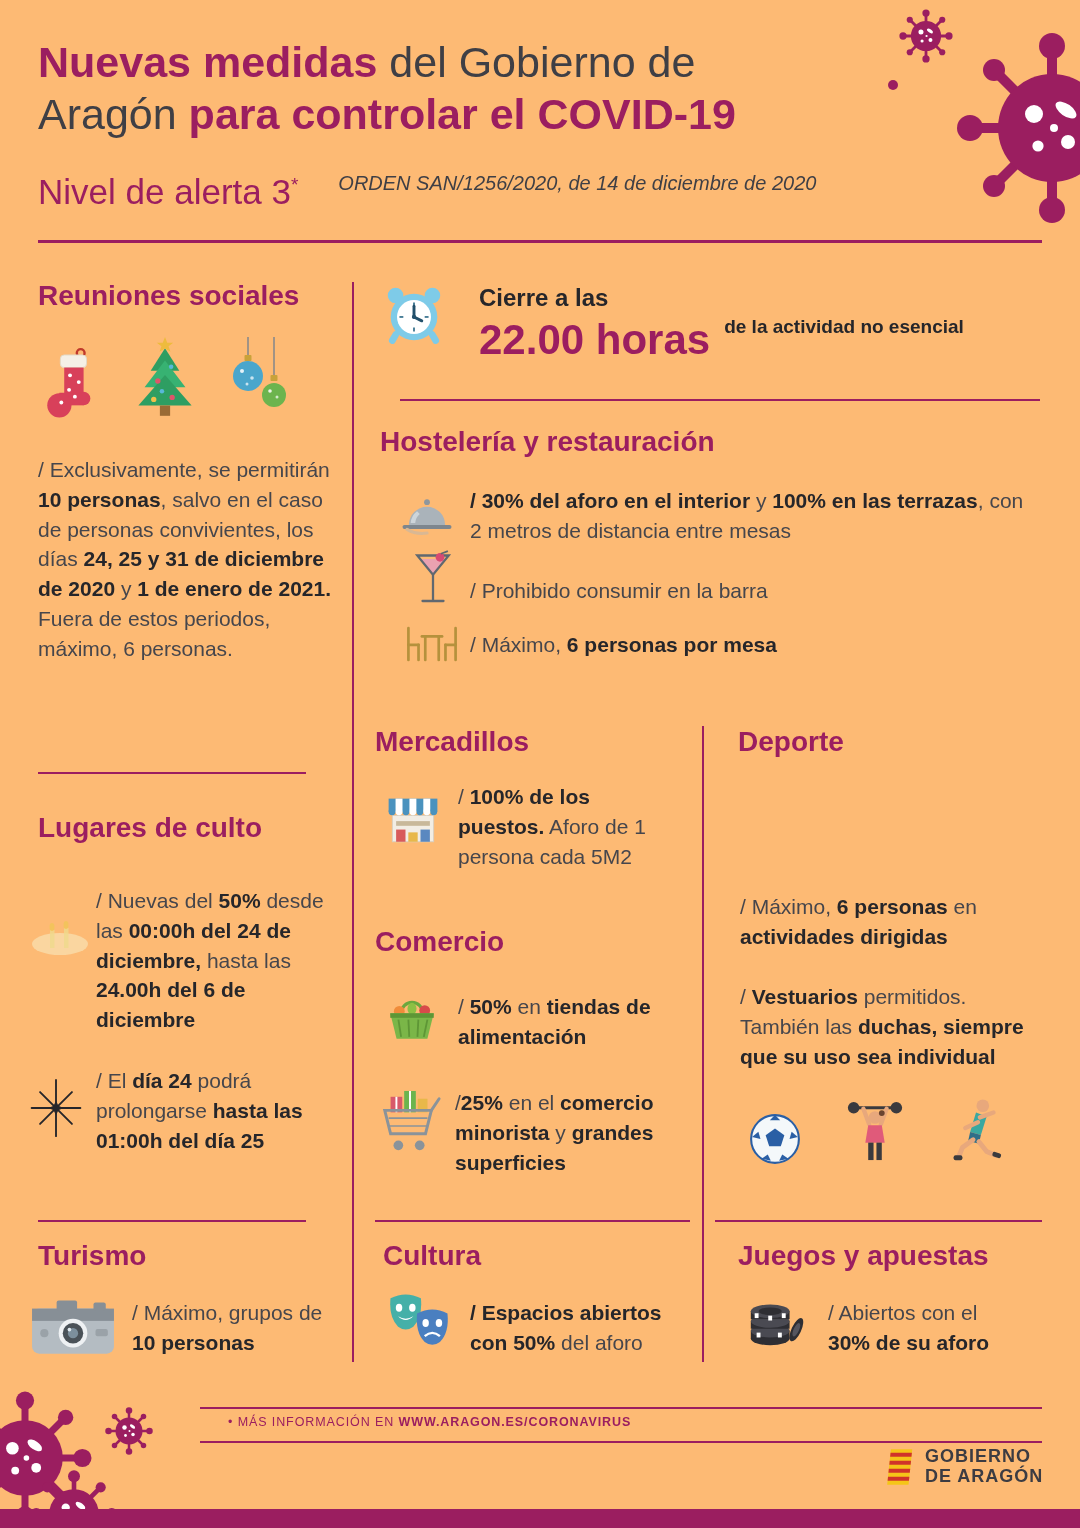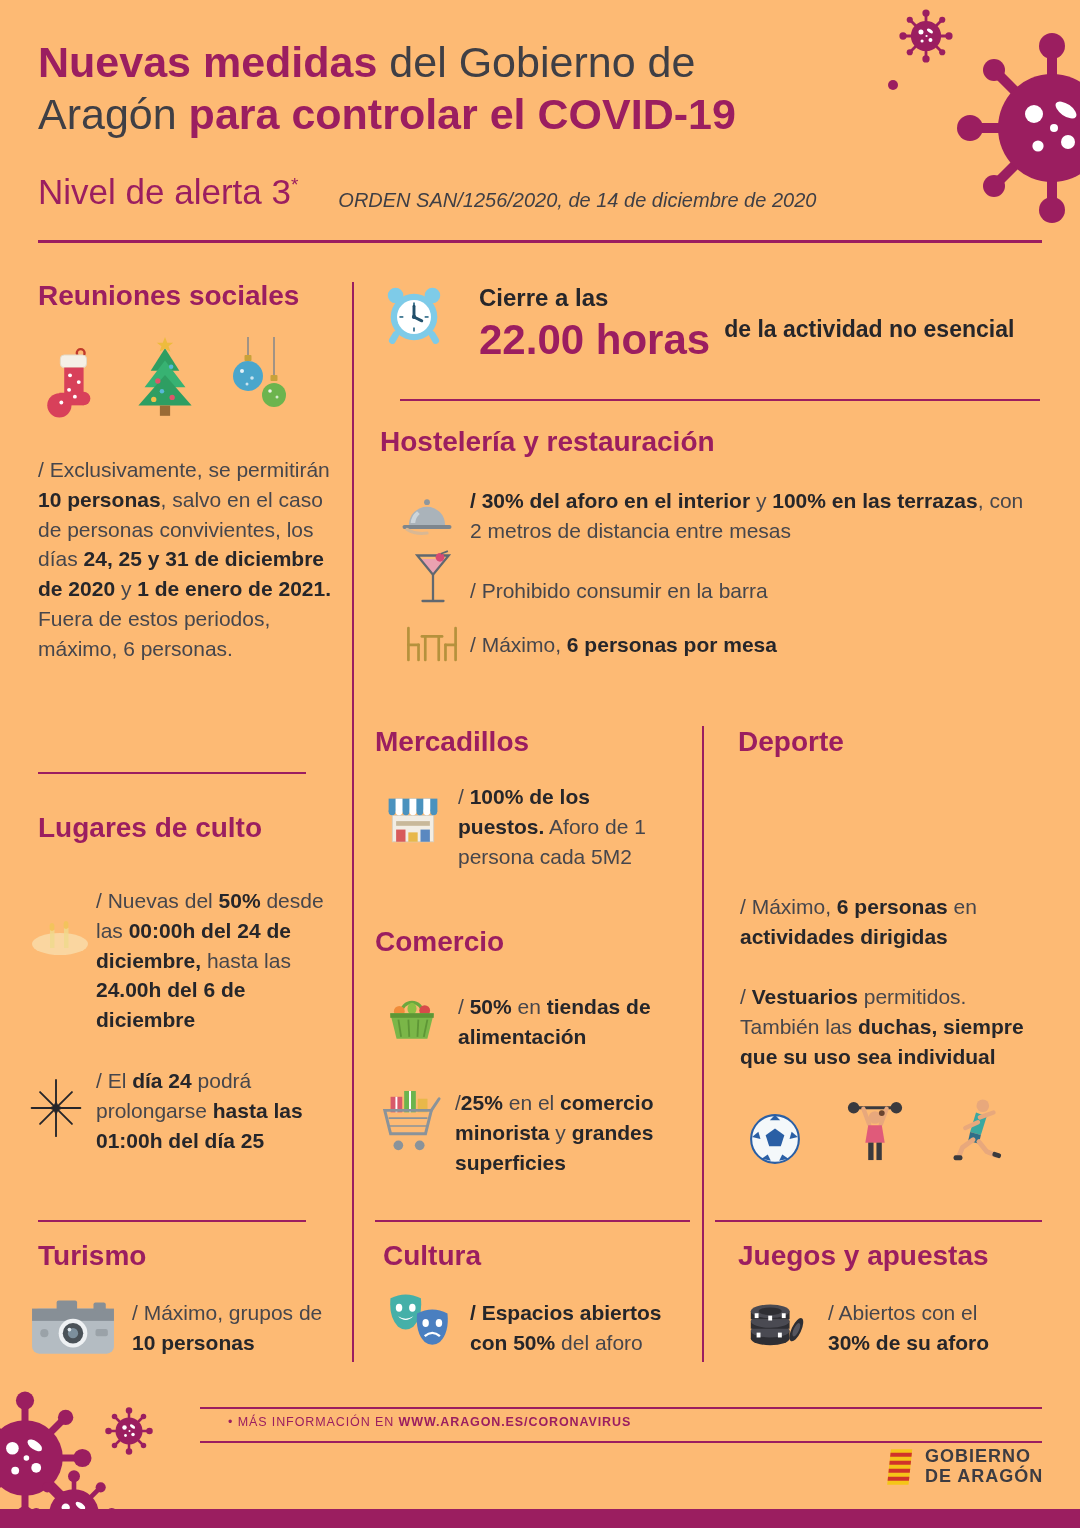--- a/index.html
+++ b/index.html
@@ -6,35 +6,35 @@
     --accent:#9b1e60;
     --ink:#46464c;
     --ink-bold:#26262a;
   }
   *{margin:0;padding:0;box-sizing:border-box}
   body{font-family:"Liberation Sans",sans-serif;background:#fff}
   .page{position:relative;width:1080px;height:1528px;background:#fdba74;overflow:hidden}
   .abs{position:absolute}
   .title{font-size:43px;line-height:1.22;color:#3f3f45}
   .title .seg-b{font-weight:700}
-  .alert-row{display:flex;align-items:flex-end}
+  .alert-row{display:flex;align-items:flex-start}
   .alert{font-size:35px;color:var(--accent)}
   .alert sup{font-size:19px}
   .order{font-style:italic;font-size:20px;color:#3f3f45;margin-left:40px}
   .section{font-size:28px;font-weight:700;color:var(--accent)}
   .body-text{font-size:21px;line-height:1.42;color:var(--ink)}
   .seg-b{font-weight:700;color:var(--ink-bold)}
   .seg-a{color:var(--accent)}
   .rule{background:var(--accent);height:3px}
   .rule.thin{height:2px}
   .vrule{width:2px;background:var(--accent)}
   .cierre-l1{font-size:24px;font-weight:700;color:var(--ink-bold)}
   .cierre-l2{display:flex;align-items:flex-start;gap:14px;margin-top:4px}
   .cierre-time{font-size:42px;font-weight:700;color:var(--accent)}
-  .cierre-rest{font-size:23px;font-weight:700;color:var(--ink-bold)}
+  .cierre-rest{font-size:19px;font-weight:700;color:var(--ink-bold)}
   .xmas{display:flex;gap:26px;align-items:flex-end}
   .sports{display:flex;gap:42px;align-items:flex-end}
   .virus{color:var(--accent)}
   .dot{background:var(--accent);border-radius:50%}
   .foot-rule{height:2px;background:var(--accent)}
   .foot-text{font-size:12.5px;letter-spacing:0.9px;color:var(--accent)}
   .foot-text .seg-b{color:var(--accent);font-weight:700}
   .logo{display:flex;gap:9px;align-items:center}
   .logo-text{font-size:18px;font-weight:700;color:#3c3c42;line-height:1.1;letter-spacing:1px}
   .bottom-bar{background:var(--accent)}

